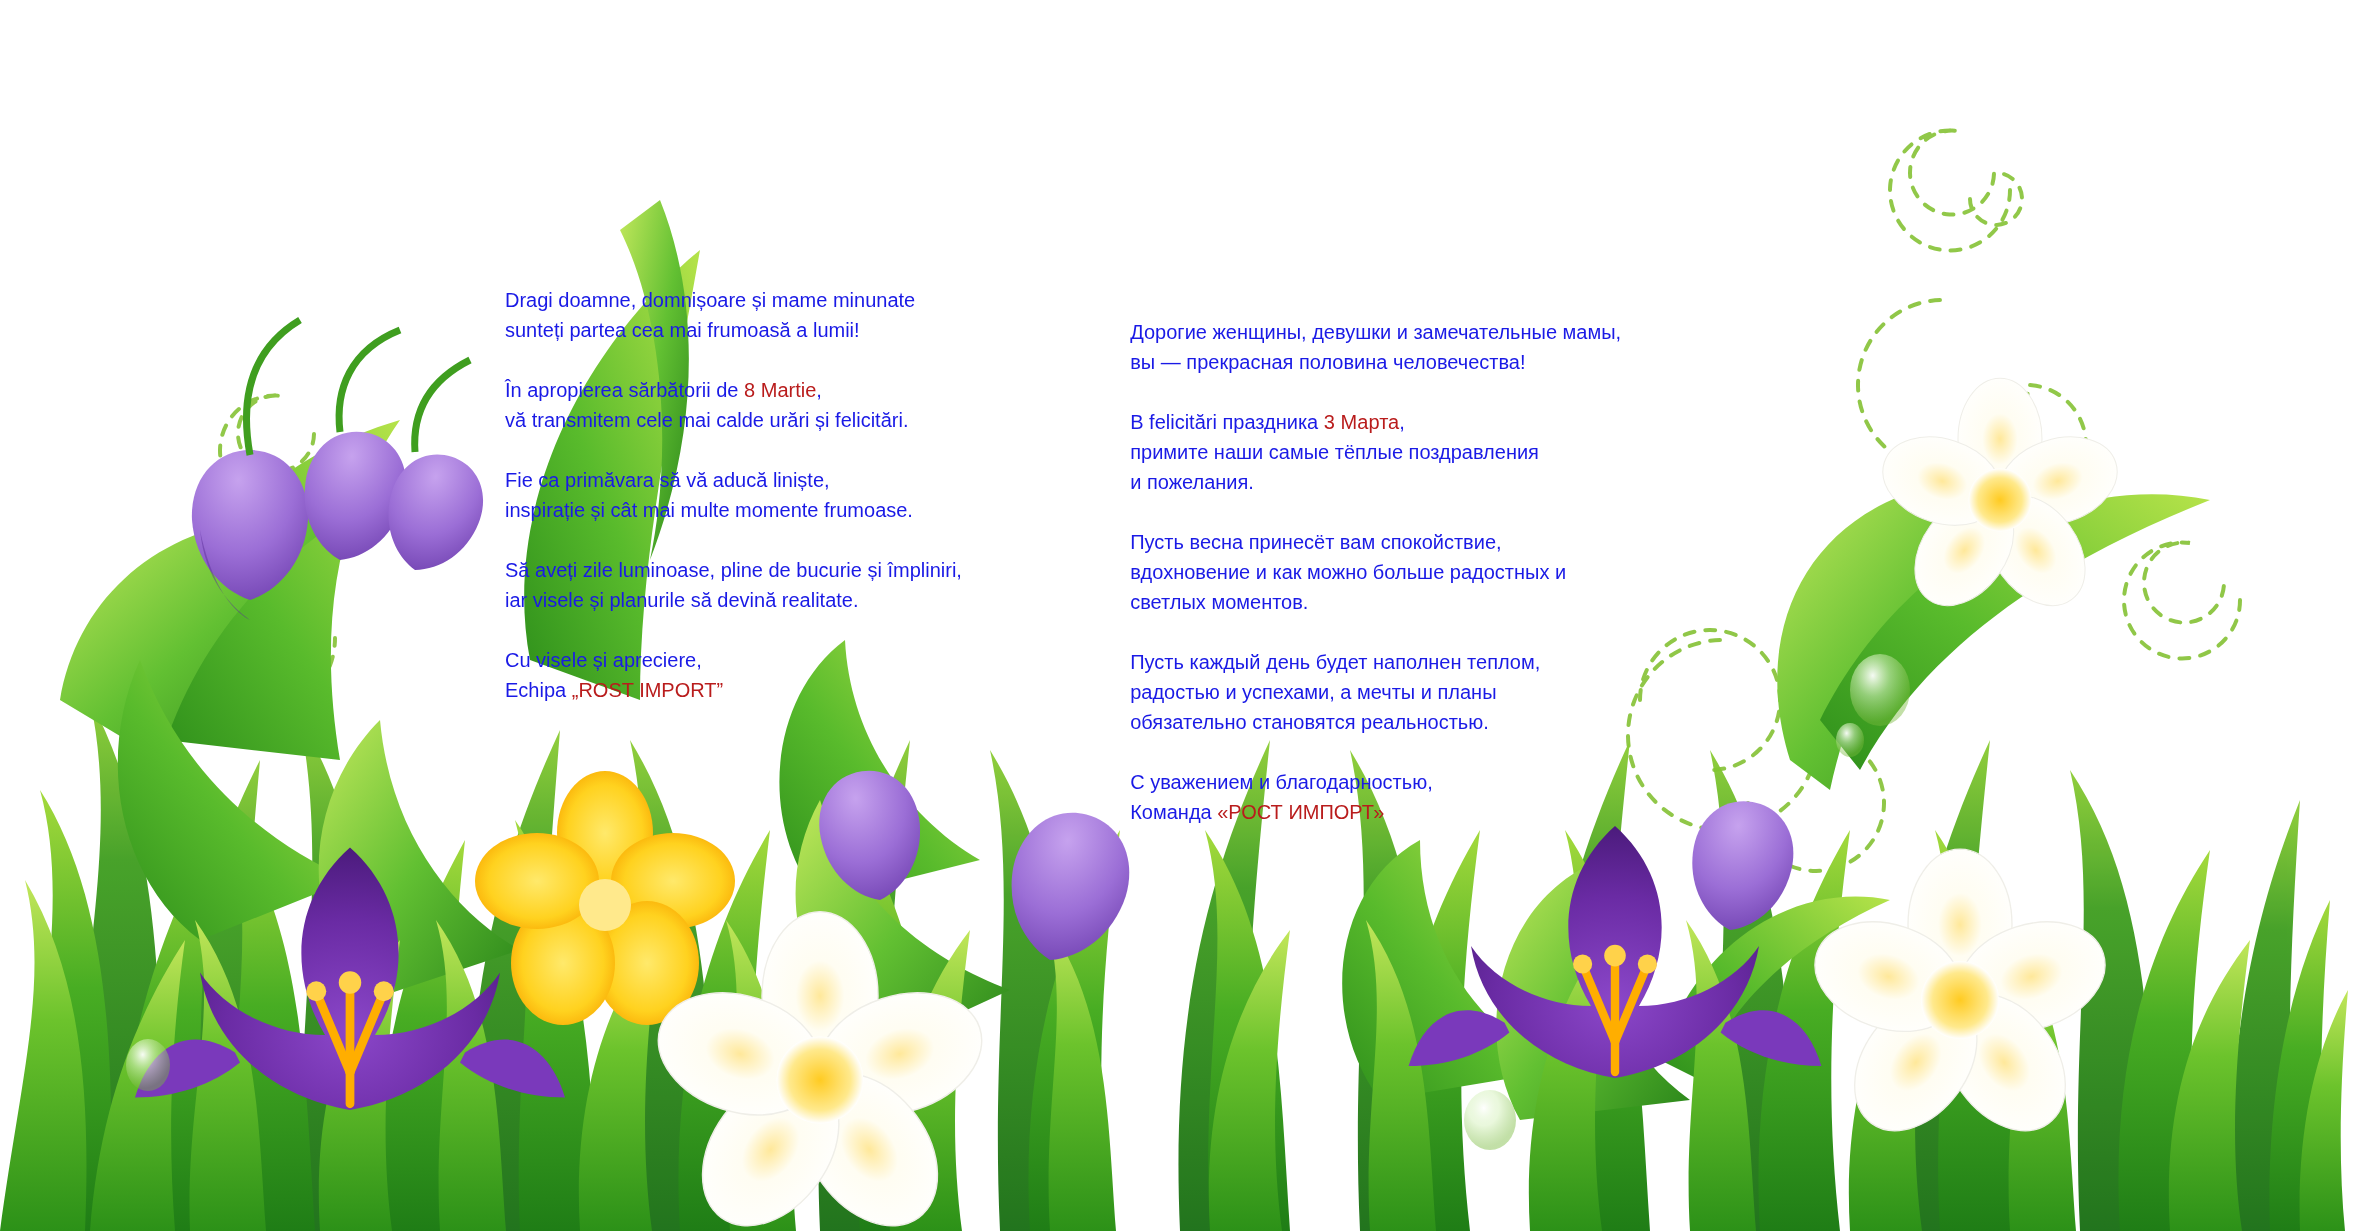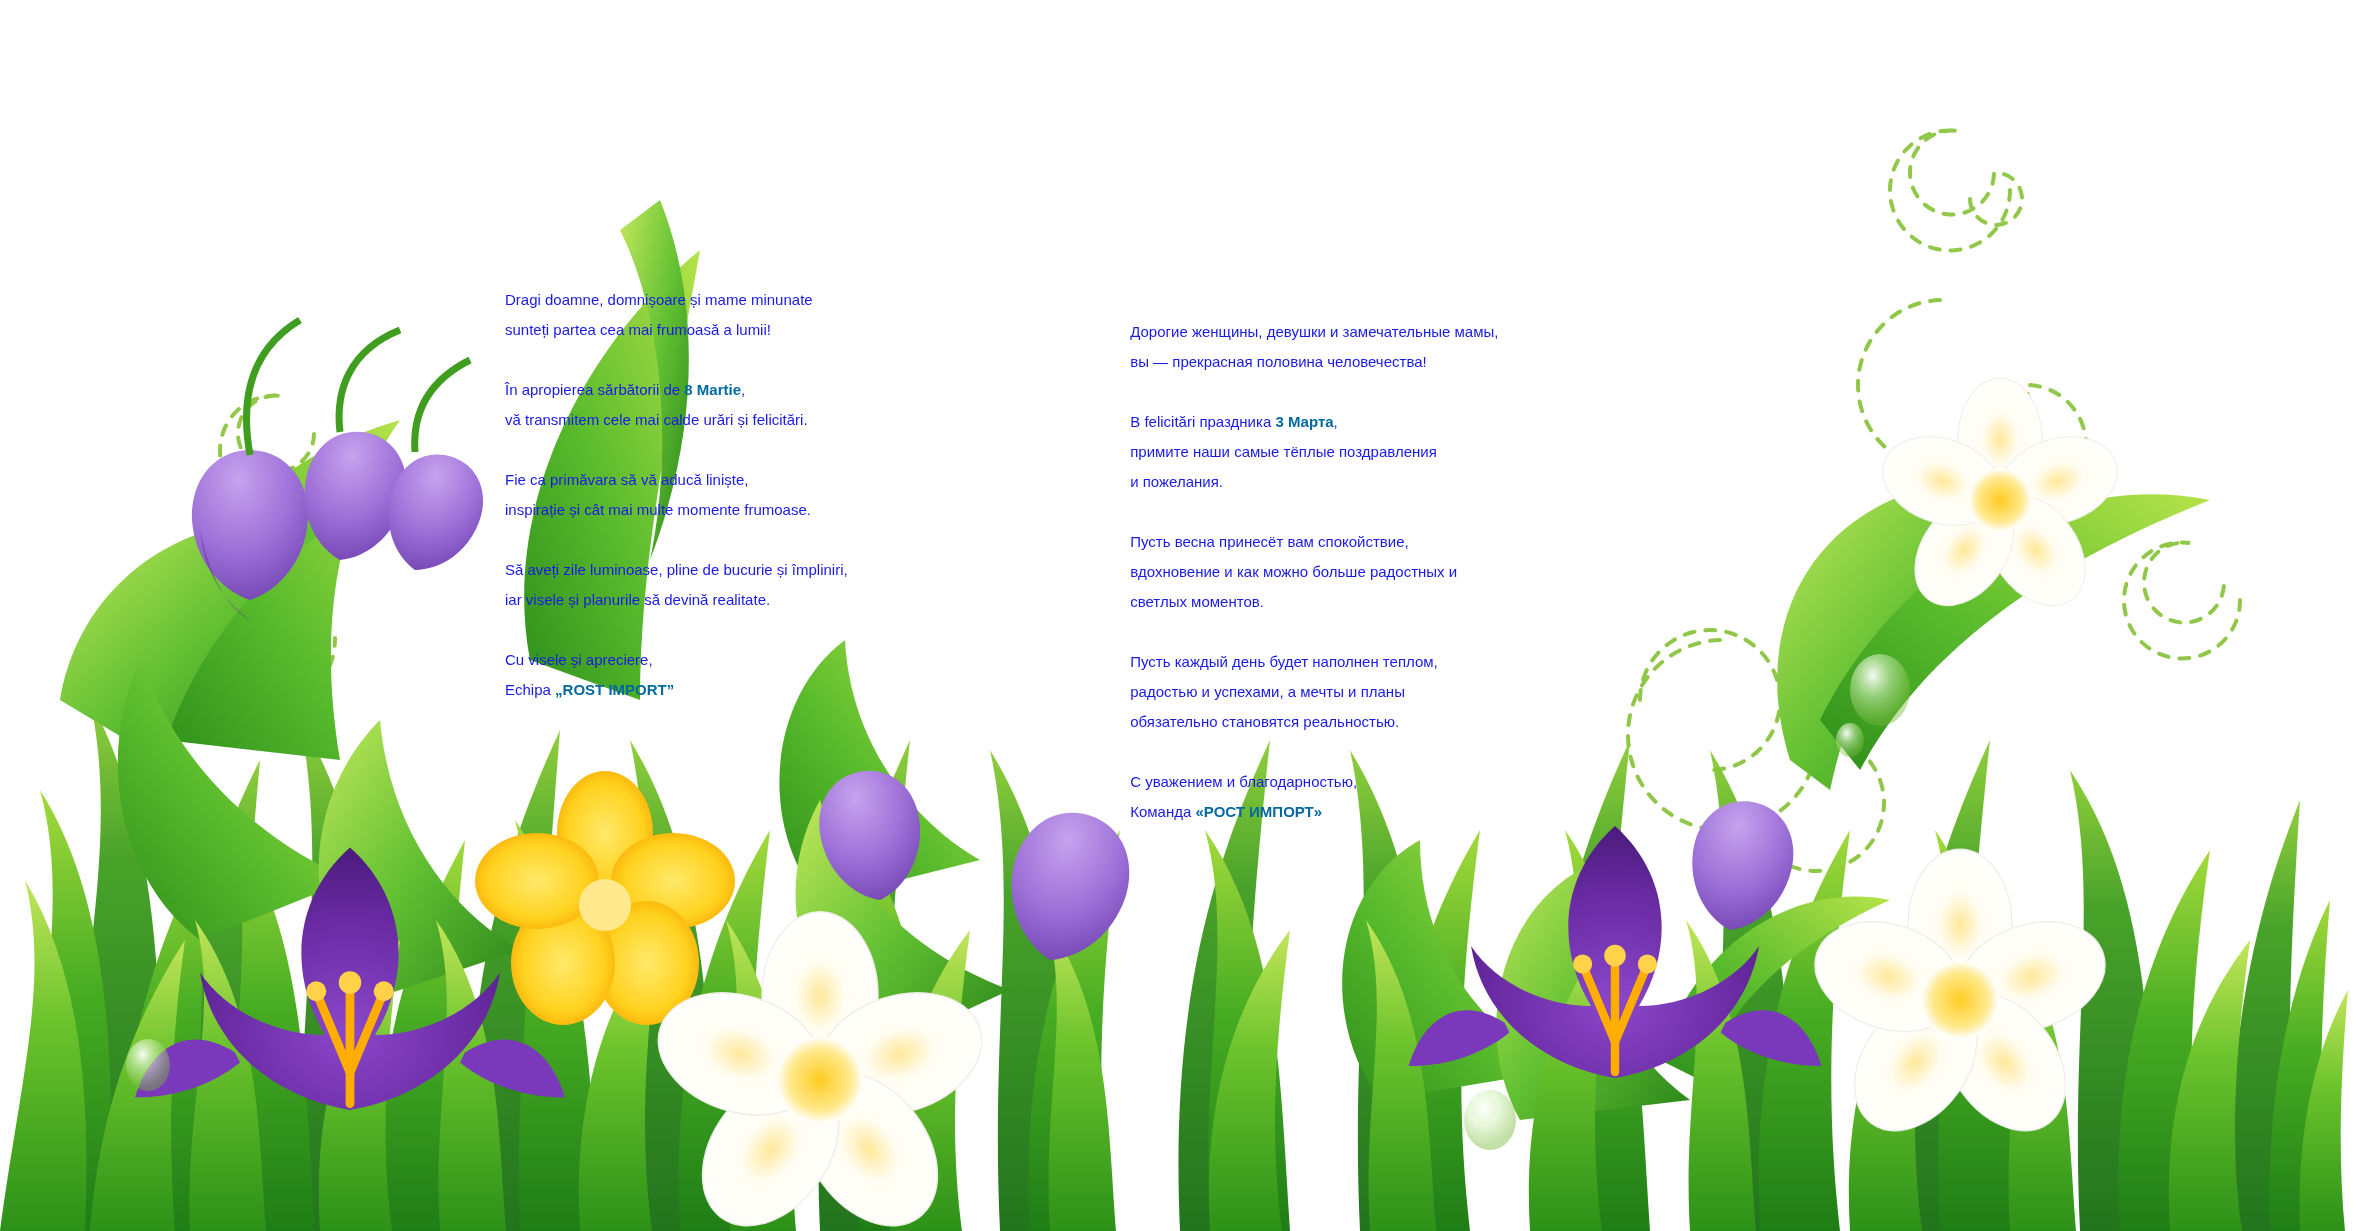--- a/index.html
+++ b/index.html
@@ -38,32 +38,32 @@
     top: 285px;
     width: 1240px;
     display: flex;
     flex-direction: row;
     gap: 60px;
     z-index: 30;
   }
   .col {
     width: 570px;
     color: #1a1ae6;
-    font-size: 15px;
+    font-size: 20px;
     line-height: 30px;
   }
   .col.ru { width: 620px; margin-top: 32px; }
   .para {
     margin: 0 0 30px 0;
     white-space: pre-line;
   }
   .para:last-child { margin-bottom: 0; }
   .hl {
-    color: #0369a1;
-    font-weight: bold;
+    color: #b91c1c;
+    font-weight: normal;
   }
   .sig-line { white-space: pre-line; }
 </style>
 </head>
 <body>
 
 <div id="card">
 
   <svg class="art" viewBox="0 0 2356 1231" preserveAspectRatio="none" xmlns="http://www.w3.org/2000/svg">
     <defs>

